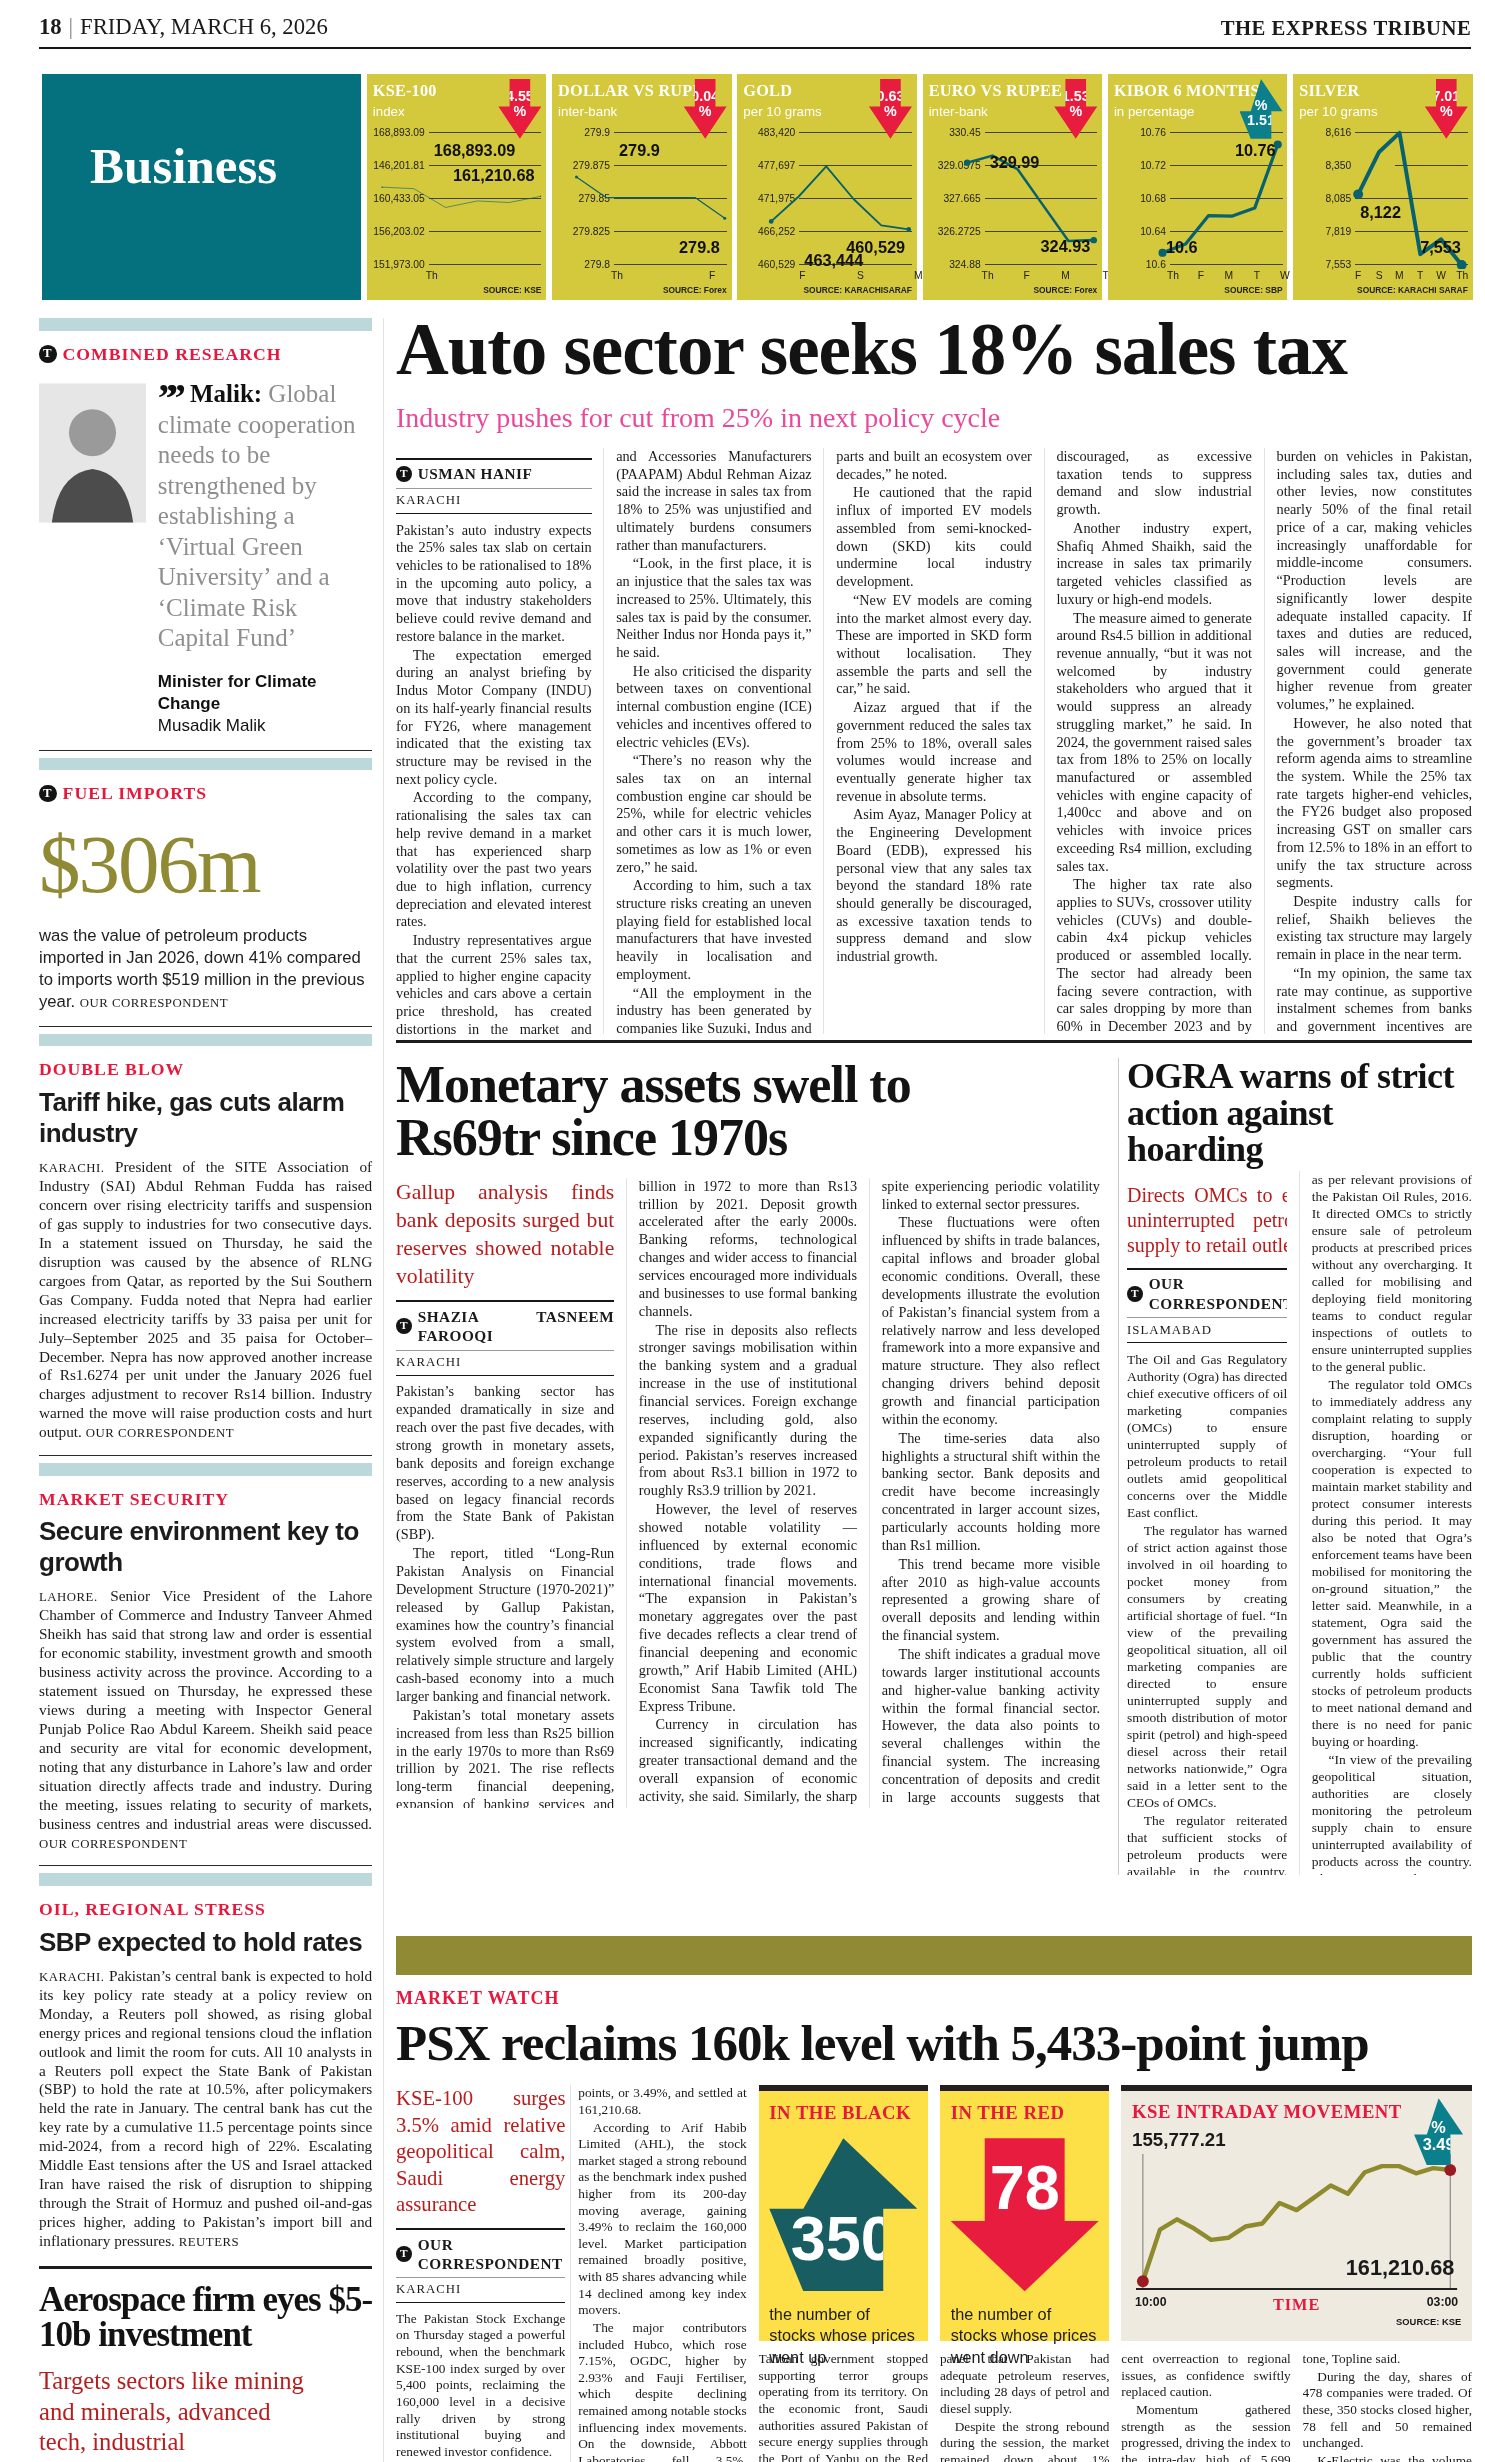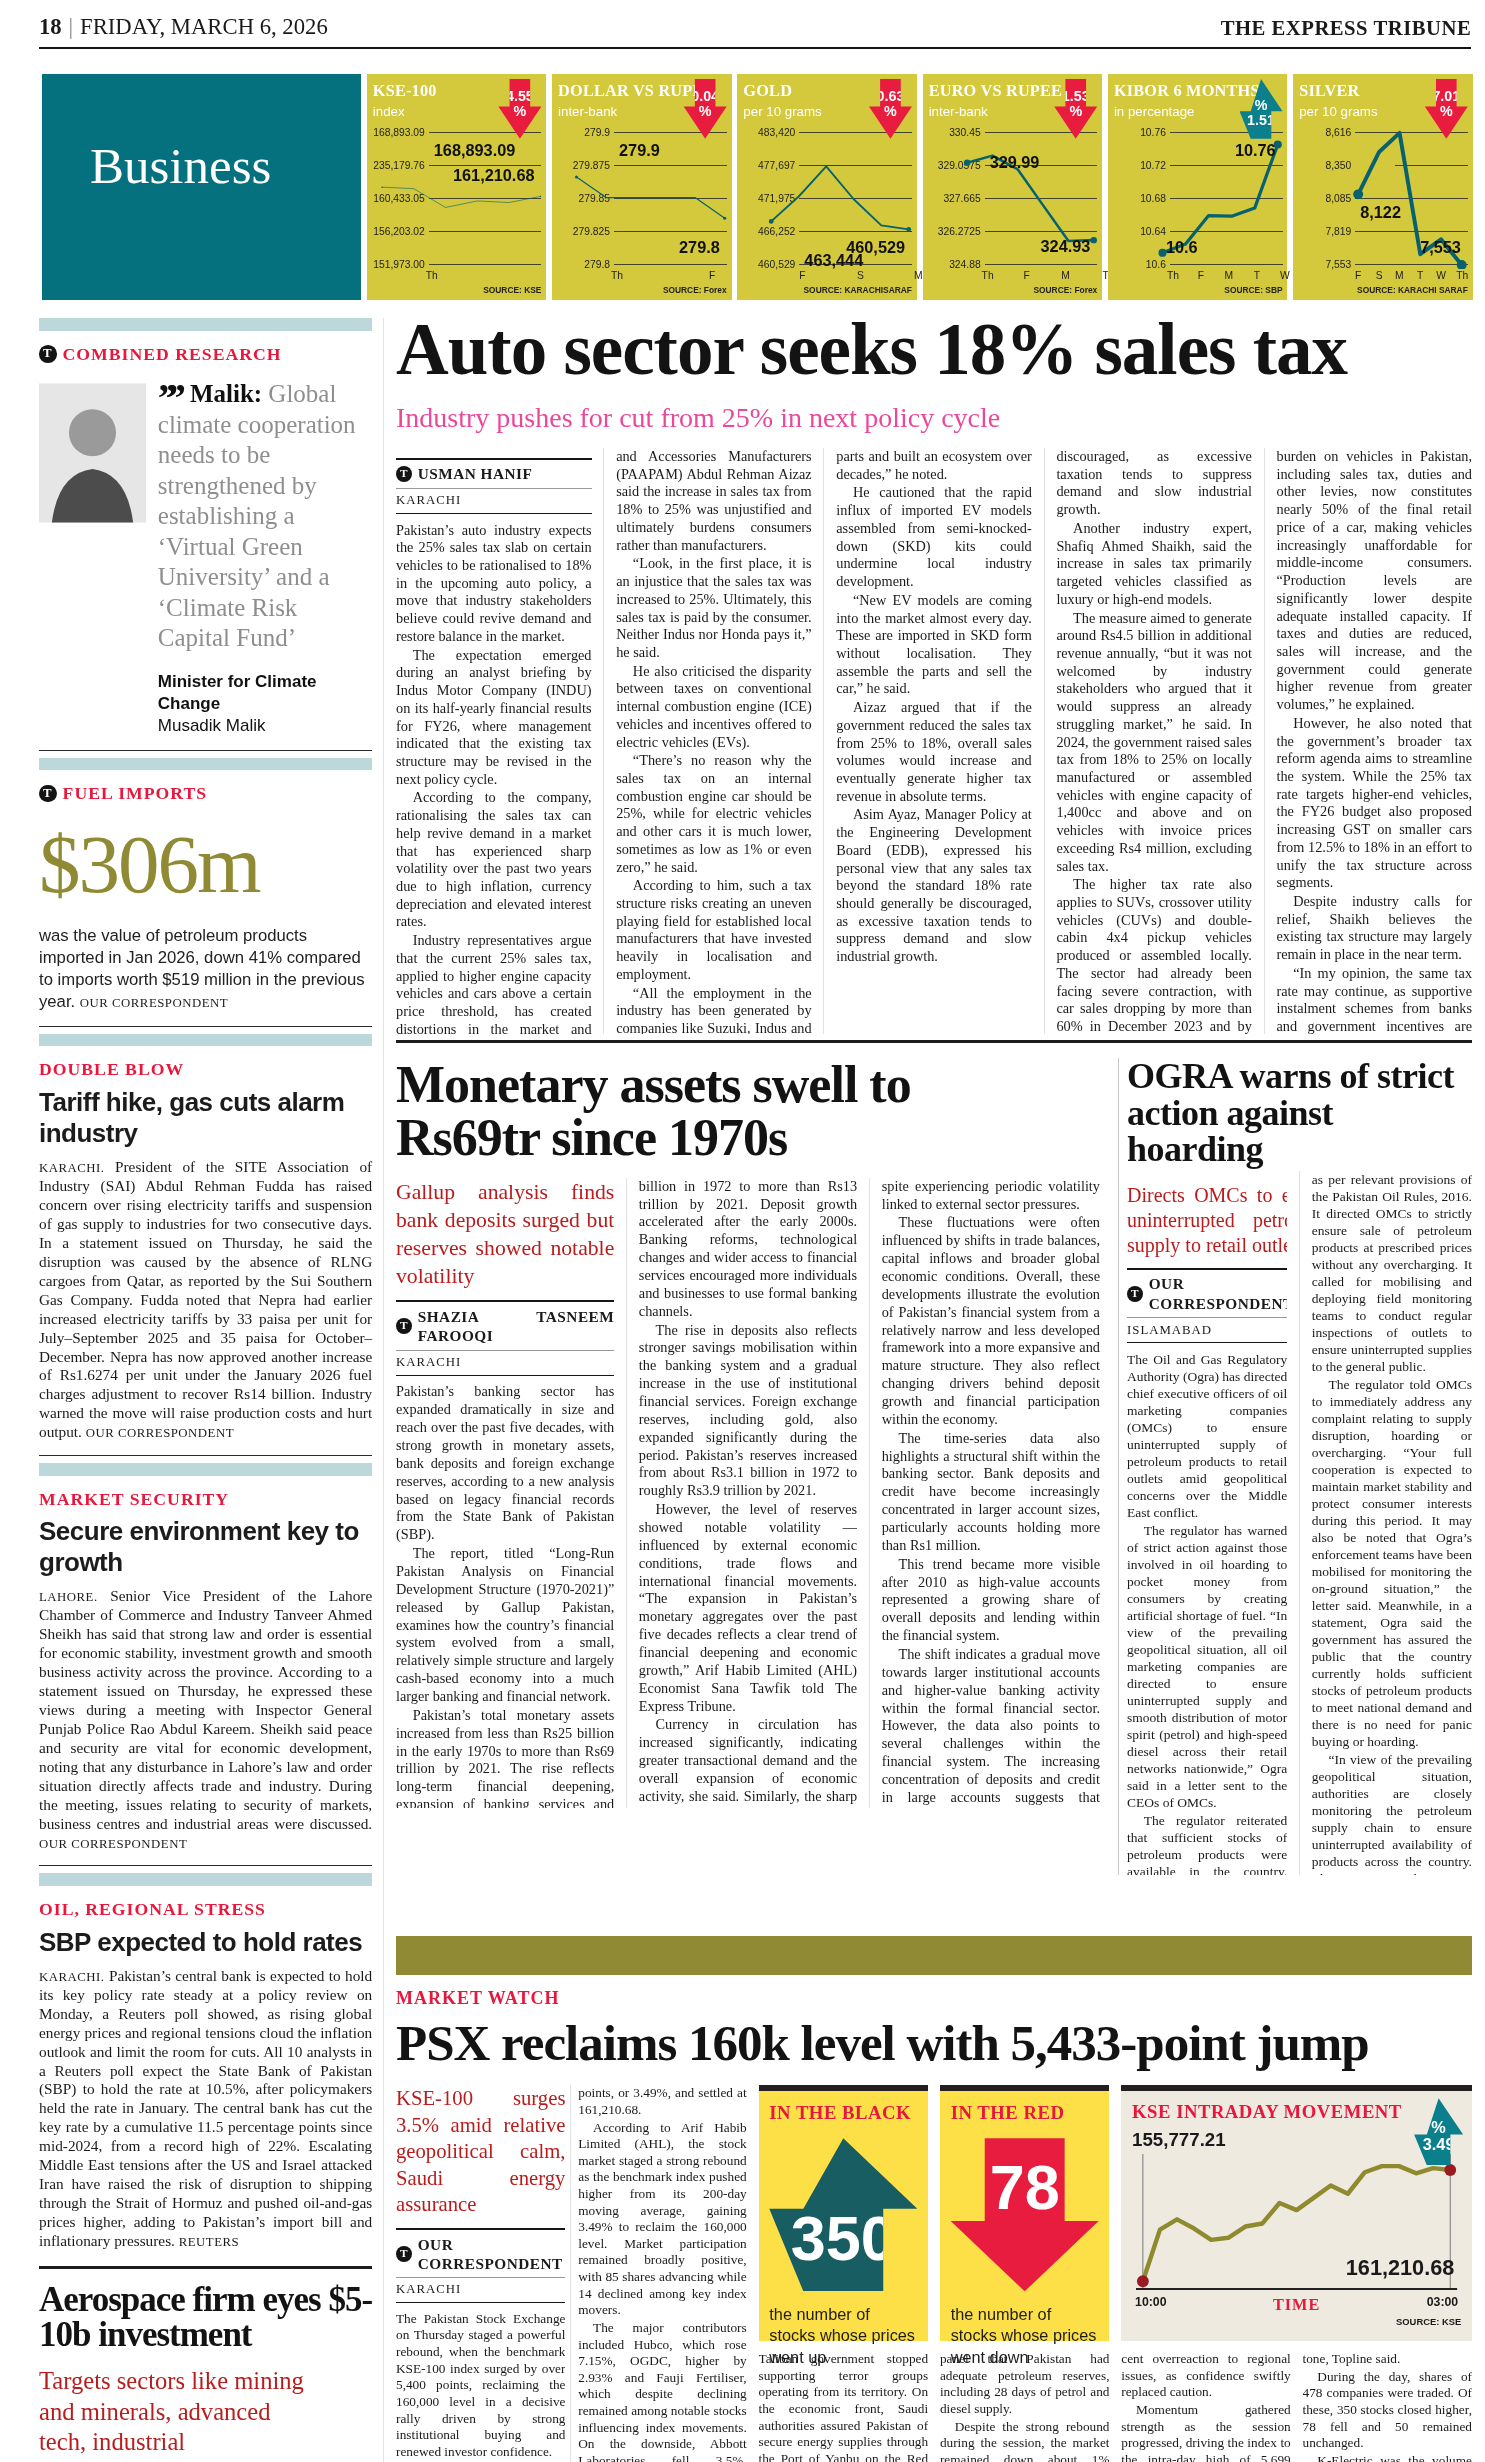--- a/index.html
+++ b/index.html
@@ -8,21 +8,21 @@
   
   .masthead{position:absolute;left:39px;right:14.8px;top:13.8px;display:flex;justify-content:space-between;
             align-items:flex-end;border-bottom:2px solid #151515;padding-bottom:6.9px;}
   .mh-left{font-size:22.7px;}
   .pagenum{font-weight:700;}
   .mh-sep{color:#888;margin:0 6.9px;font-weight:400;}
   .mh-right{font-size:20.7px;font-weight:700;letter-spacing:0.5px;}
   
   .topband{position:absolute;left:42px;right:13.3px;top:74px;height:226px;display:flex;gap:5.9px;}
   .business-box{flex:0 0 319px;background:#05717f;color:#fff;}
-  .business-box span{display:block;padding:63px 0 0 48px;font-size:51px;font-weight:400;}
+  .business-box span{display:block;padding:63px 0 0 48px;font-size:51px;font-weight:700;}
   .tickers{flex:1;display:flex;gap:5.9px;}
   .ticker{flex:1;background:#d4c93c;position:relative;padding:6.9px 4.9px 3px 5.9px;box-sizing:border-box;}
   .t-title{font-size:16.3px;color:#fff;font-weight:600;letter-spacing:0.2px;}
   .t-sub{font-family:"Liberation Sans",sans-serif;font-size:13.3px;color:#fff;margin-top:3px;}
   .badge{position:absolute;top:4.9px;right:4.9px;width:43px;height:51px;display:flex;flex-direction:column;
          align-items:center;justify-content:center;color:#fff;font-family:"Liberation Sans",sans-serif;
          font-weight:700;font-size:14.3px;line-height:1.05;z-index:3;}
   .badge.down{background:#e81c3f;clip-path:polygon(26% 0,74% 0,74% 46%,100% 46%,50% 100%,0 46%,26% 46%);padding-bottom:8.9px;}
   .badge.up{background:#0c7f8c;clip-path:polygon(50% 0,100% 54%,74% 54%,74% 100%,26% 100%,0 54%,26% 54%);padding-top:8.9px;}
   .plot{position:relative;height:144px;margin-top:5.9px;}
@@ -155,21 +155,21 @@
       <div class="badge down">
             <span class="b1">4.55</span>
             <span class="b2">%</span>
           </div>
       <div class="plot">
             <div class="gridrow" style="top: 1px;">
               <span class="ytick">168,893.09</span>
               <span class="gline"></span>
             </div>
             <div class="gridrow" style="top: 34px;">
-              <span class="ytick">235,179.76</span>
+              <span class="ytick">146,201.81</span>
               <span class="gline"></span>
             </div>
             <div class="gridrow" style="top: 67px;">
               <span class="ytick">160,433.05</span>
               <span class="gline"></span>
             </div>
             <div class="gridrow" style="top: 100px;">
               <span class="ytick">156,203.02</span>
               <span class="gline"></span>
             </div>

